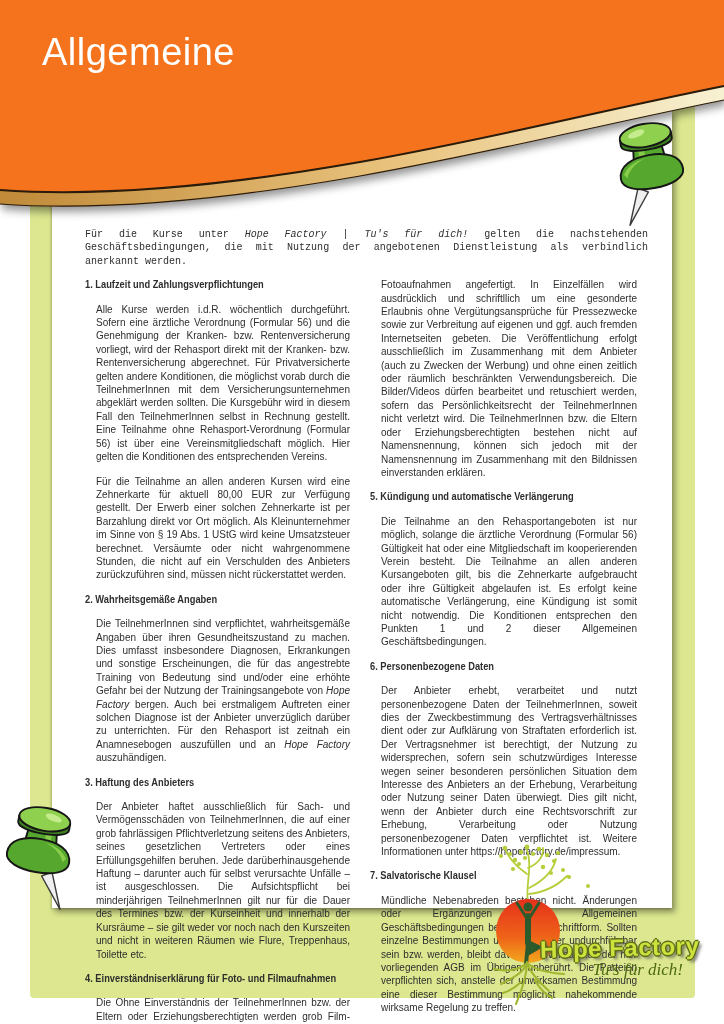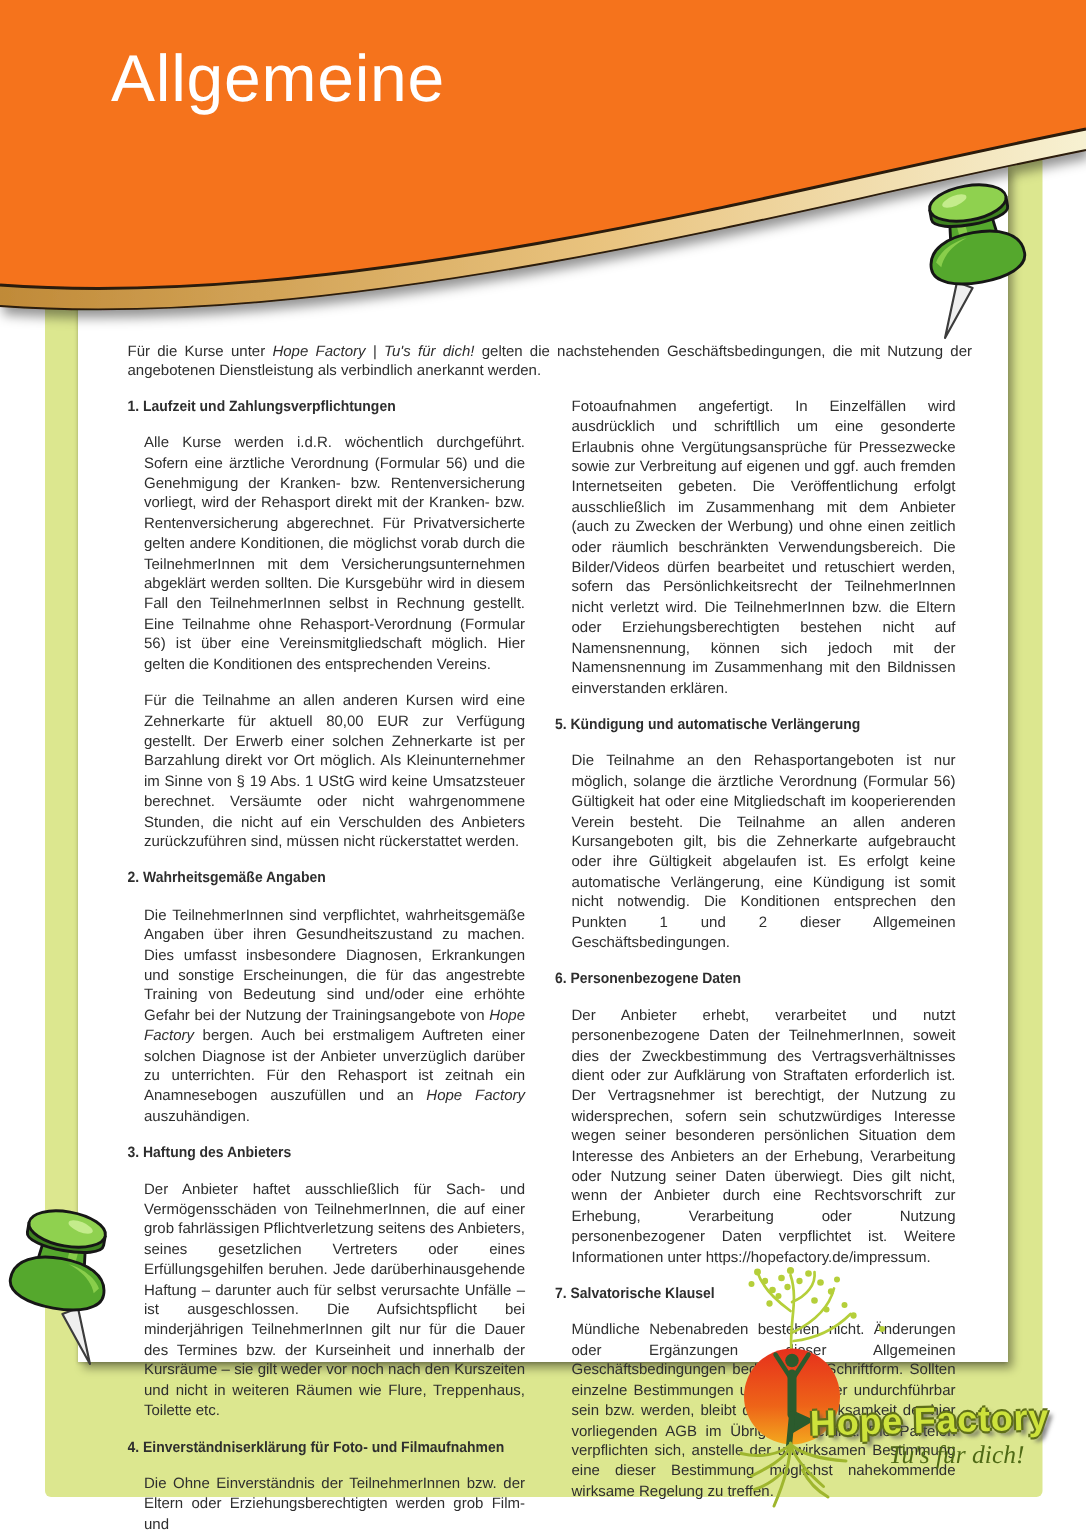--- a/index.html
+++ b/index.html
@@ -11,31 +11,31 @@
        background:var(--mat-green);border-radius:4px;}
 
   
   .page{position:absolute;left:52px;top:110px;width:620px;height:798px;background:var(--page-white);
         box-shadow:3px 4px 6px rgba(0,0,0,0.40), -1px 1px 2px rgba(0,0,0,0.18);}
 
   
   .header-wave{position:absolute;left:0;top:0;z-index:4;}
 
   .title{position:absolute;left:42px;top:26px;z-index:5;color:#ffffff;
-         font-size:44px;line-height:53px;font-weight:400;letter-spacing:0.5px;margin-left:32px;}
+         font-size:38px;line-height:53px;font-weight:400;letter-spacing:0.5px;}
 
   
   .pin{position:absolute;z-index:6;width:86px;height:112px;}
   .pin-tr{left:608px;top:118px;}
   .pin-bl{left:-4px;top:802px;transform:scaleX(-1);}
 
   
   .content{position:absolute;left:85px;top:228px;width:563px;z-index:3;
            color:var(--text);font-size:10px;line-height:13.4px;text-align:justify;}
-  .intro{margin:0 0 10px 0;}
+  .intro{margin:0 0 10px 0;font-family:Liberation Mono, monospace;}
   .cols{display:flex;gap:9px;}
   .col{overflow:hidden;}
   .col-left{width:276px;}
   .col-right{width:278px;}
   .col p{margin:11px;}
   .col .heading{font-weight:bold;margin:9px 0 0 0;white-space:nowrap;
                 transform:scaleX(0.93);transform-origin:0 50%;}
   .col > .heading:first-child, .col > p:first-child{margin-top:0;}
 
   

